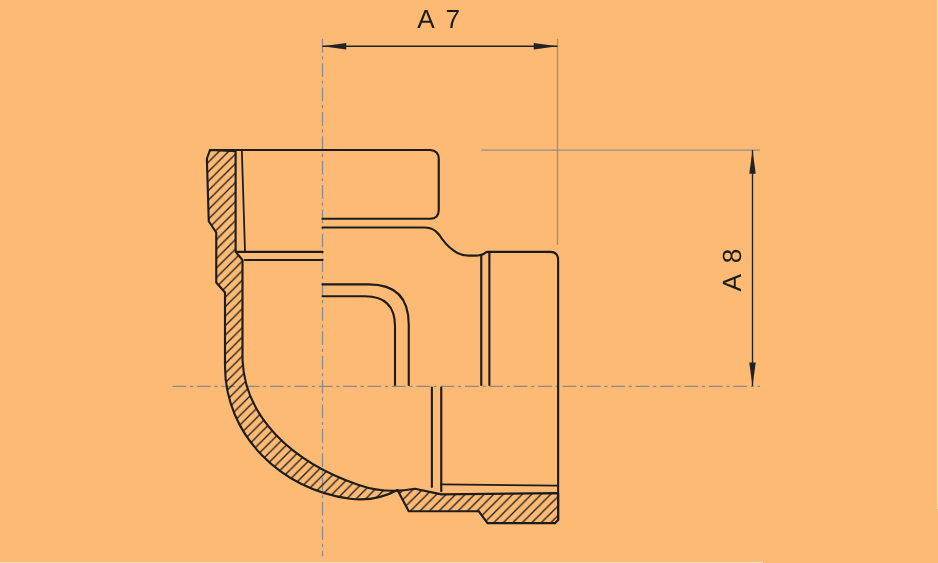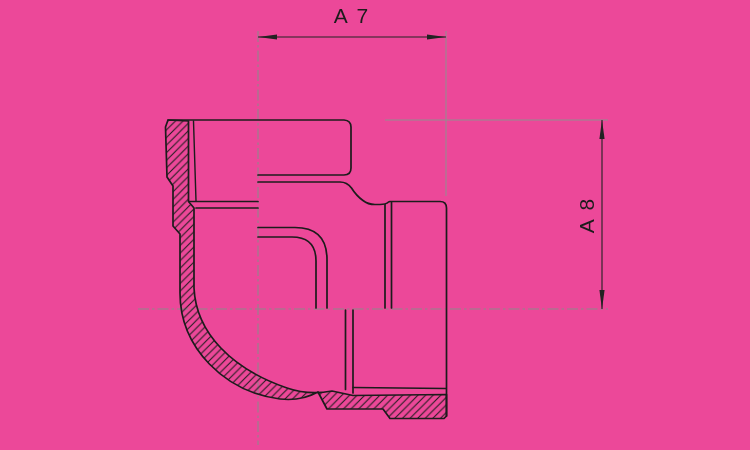--- a/index.html
+++ b/index.html
@@ -1,19 +1,19 @@
 <!DOCTYPE html>
 <html><head>
 <meta charset="utf-8">
 <style>
   html,body{margin:0;padding:0;background:#ffffff;}
   .canvas{
     position:relative;
     width:750px;height:450px;
-    background:#ec4899;
+    background:#fdba74;
     overflow:hidden;
     font-family:"Liberation Sans", sans-serif;
   }
   .canvas svg{position:absolute;left:0;top:0;}
   .dim-label{
     position:absolute;
     width:60px;height:24px;
     line-height:24px;
     text-align:center;
     font-size:21px;

